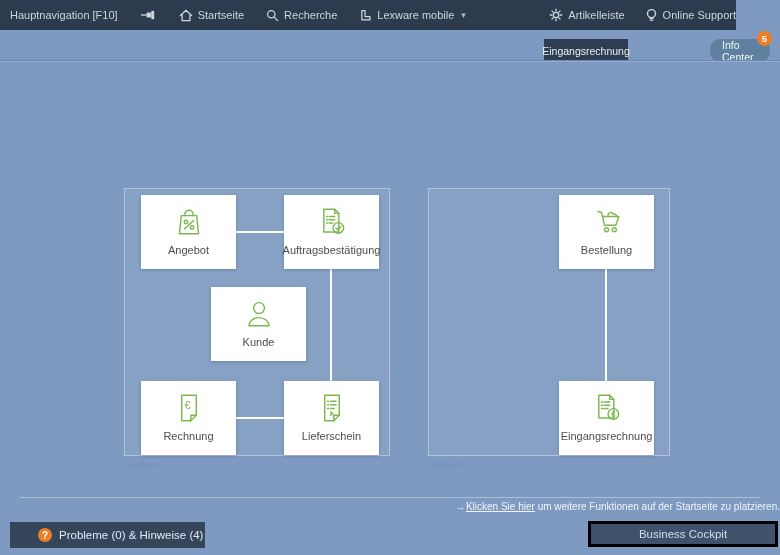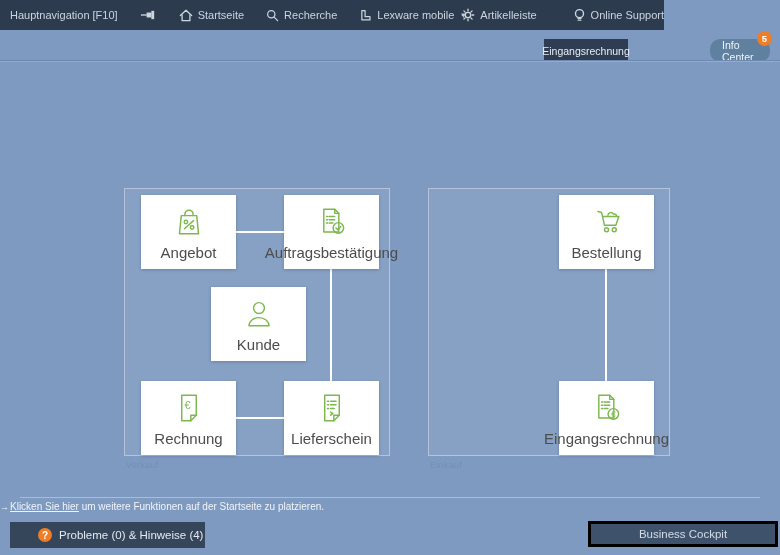--- a/index.html
+++ b/index.html
@@ -3,27 +3,27 @@
 <meta charset="utf-8">
 <style>
   html,body{margin:0;padding:0;background:#55606e;}
   *{box-sizing:border-box;}
   #app{
     position:relative;width:780px;height:555px;overflow:hidden;
     font-family:"Liberation Sans",sans-serif;background:#7e9ac1;
   }
   
   .topbar{
-    position:absolute;top:0;left:0;width:664px;height:30px;
+    position:absolute;top:0;left:0;width:736px;height:30px;
     background:#2c3b4e;display:flex;align-items:center;
     color:#ccd5df;font-size:11px;
   }
   .topbar .tb-item{display:flex;align-items:center;gap:5px;cursor:default;white-space:nowrap;}
   .tb-left{display:flex;align-items:center;gap:22px;padding-left:10px;flex:1;min-width:0;}
-  .tb-right{display:flex;align-items:center;gap:36px;padding-left:10px;white-space:nowrap;}
+  .tb-right{display:flex;align-items:center;gap:20px;padding-left:10px;white-space:nowrap;}
   .tb-icon{display:inline-flex;align-items:center;}
   .caret{font-size:9px;margin-left:2px;color:#aeb9c6;}
   
   .tabstrip{
     position:absolute;top:30px;left:0;width:780px;height:32px;background:#7e9ac1;
   }
   .tabstrip .strip-line{position:absolute;left:0;bottom:0;width:100%;height:2px;}
   .strip-line .l1{height:1px;background:#6d89b2;}
   .strip-line .l2{height:1px;background:#92abce;}
   .tab{
@@ -48,27 +48,27 @@
   .watermark{
     position:absolute;left:1px;bottom:-15px;font-size:9px;color:#7290b7;letter-spacing:.3px;
   }
   .wfbox{
     position:absolute;width:95px;height:74px;background:#fff;
     box-shadow:0 1px 3px rgba(30,50,80,.28);cursor:pointer;
     display:flex;flex-direction:column;align-items:center;z-index:2;
   }
   .wfbox .bicon{margin-top:7px;height:40px;display:flex;align-items:center;justify-content:center;}
   .wfbox .blabel{
-    font-size:15px;color:#4d4d4d;margin-top:2px;white-space:nowrap;
+    font-size:11px;color:#4d4d4d;margin-top:2px;white-space:nowrap;
   }
   .conn{position:absolute;background:#fff;z-index:1;}
   
   .hint-divider{position:absolute;left:20px;right:20px;top:497px;height:1px;background:rgba(255,255,255,0.35);}
   .hint{
-    position:absolute;left:0;top:501px;width:780px;text-align:left;
+    position:absolute;left:0;top:501px;width:780px;text-align:right;
     font-size:10px;color:#f0f4f9;
   }
   .hint .arrow{font-size:9px;margin-right:1px;}
   .hint a{color:#f0f4f9;text-decoration:underline;cursor:pointer;}
   .btn-problems{
     position:absolute;left:10px;top:522px;width:195px;height:26px;background:#35465b;
     color:#e2e9f1;font-size:11.5px;display:flex;align-items:center;gap:7px;
     padding-left:28px;cursor:pointer;border:none;
   }
   .q-circle{

